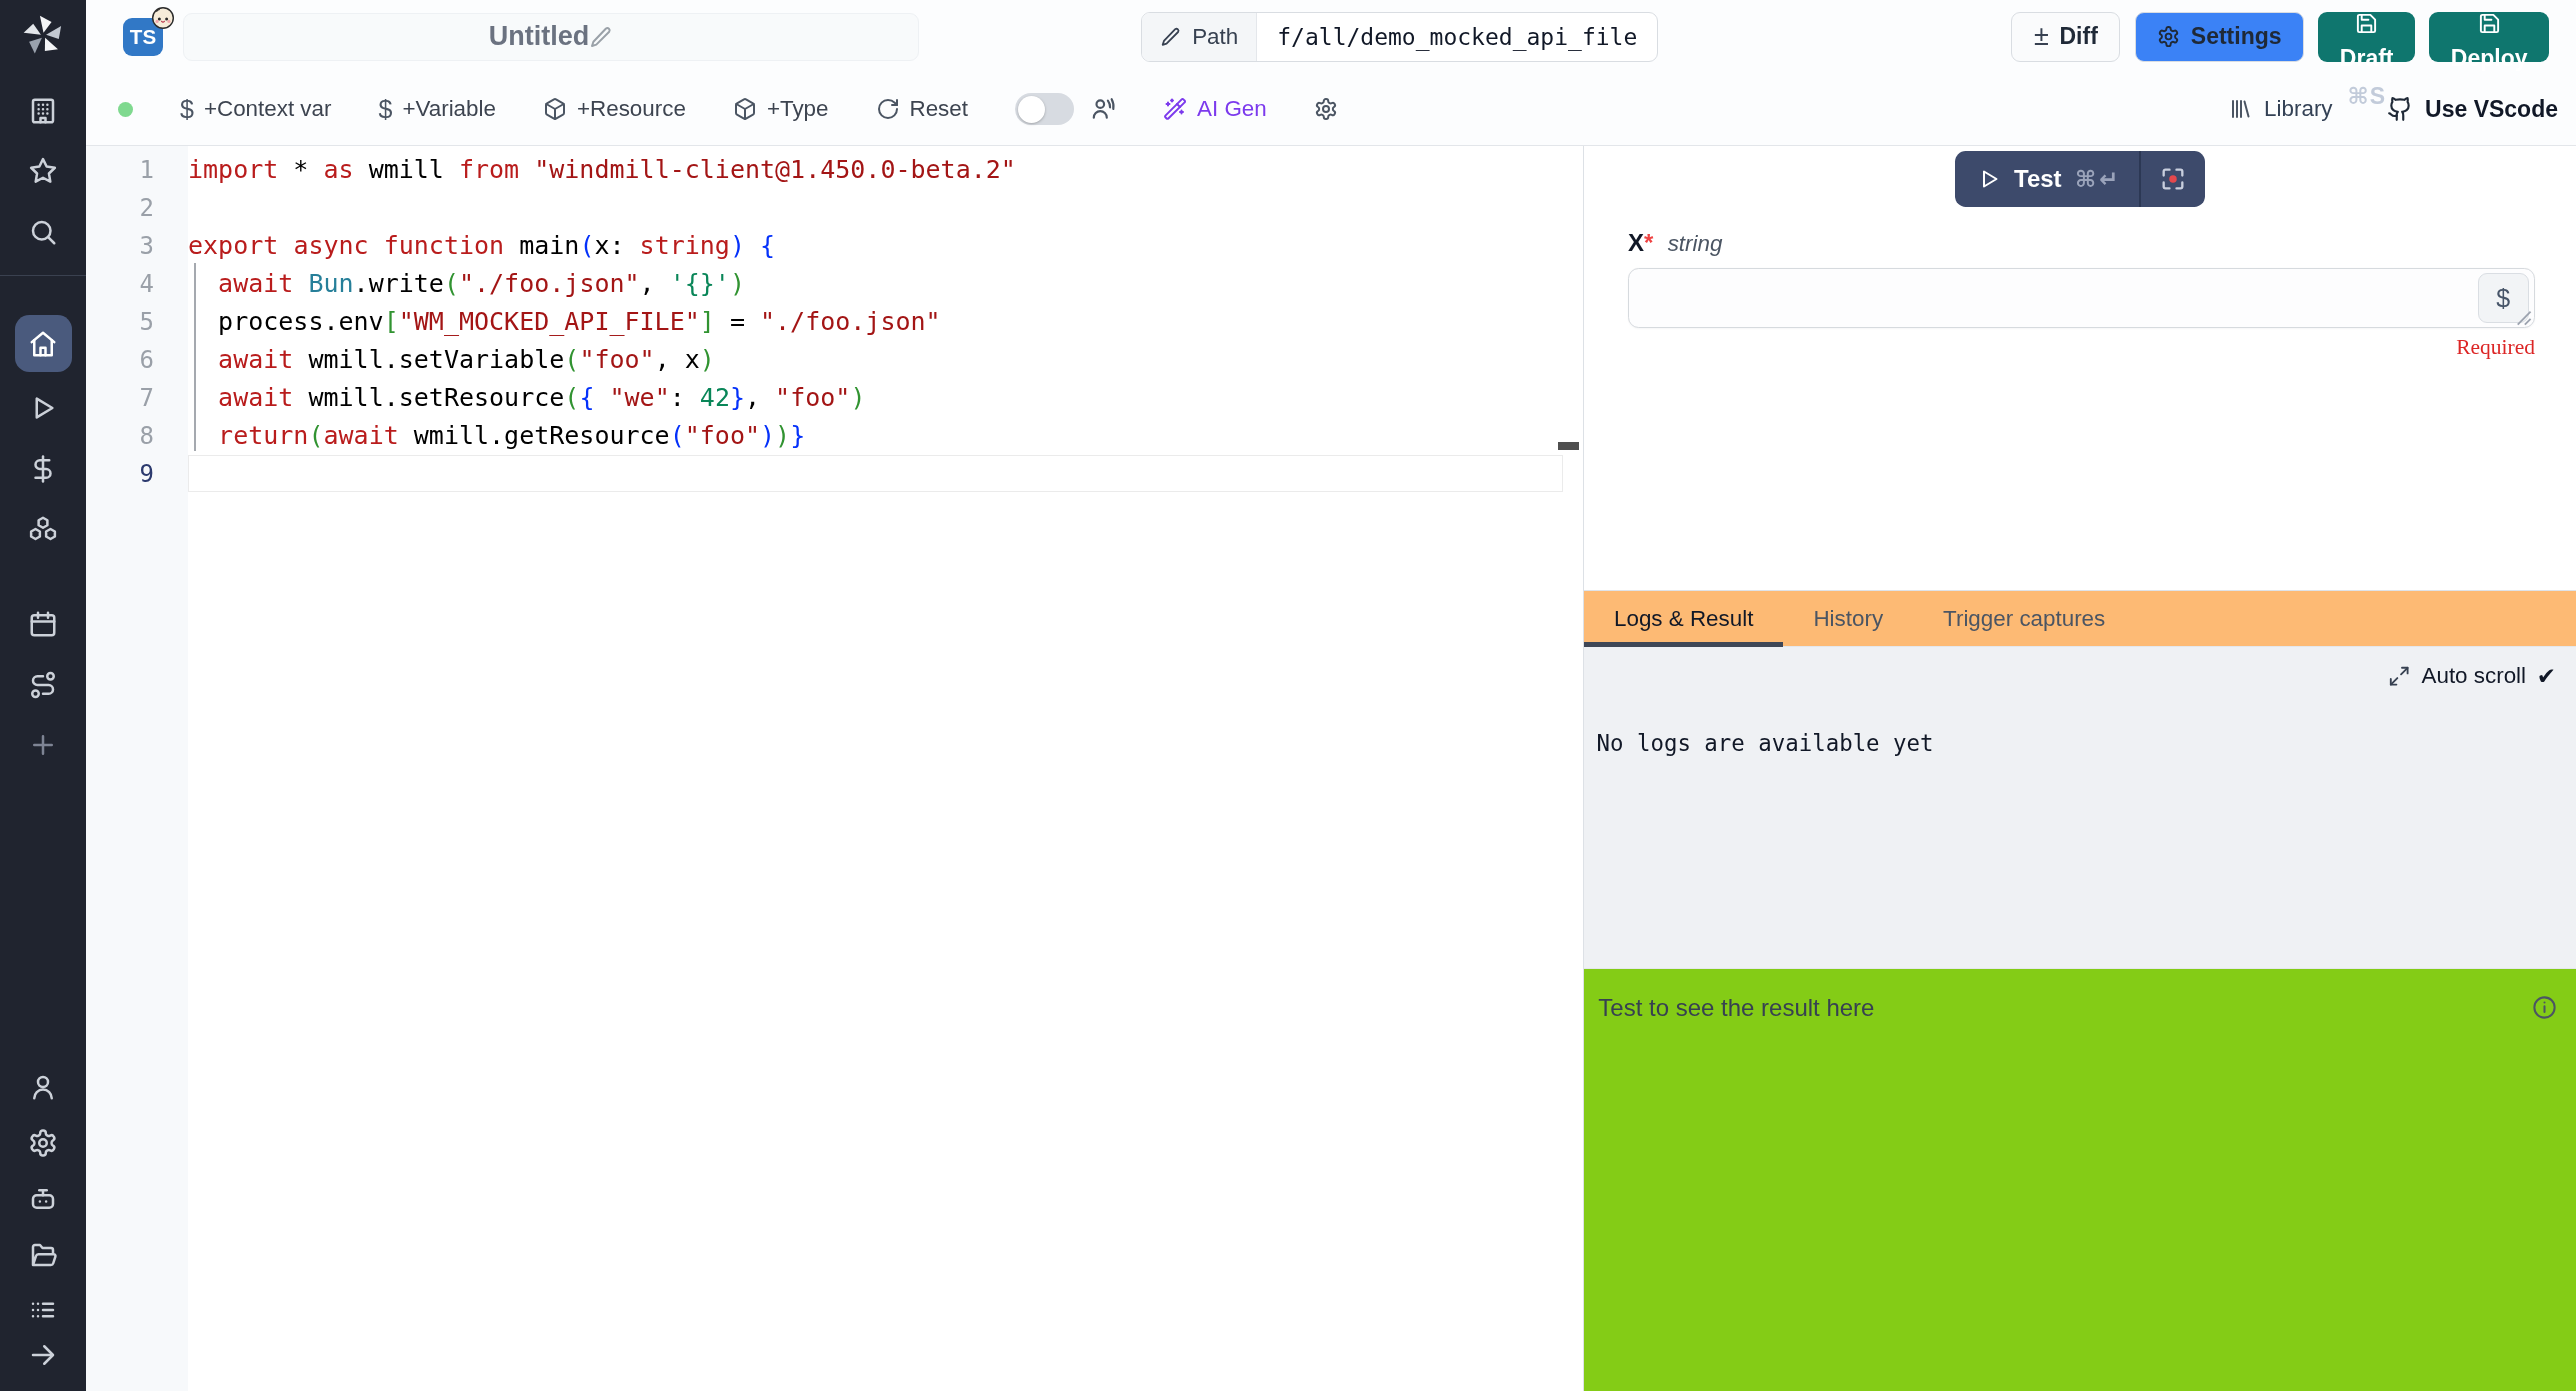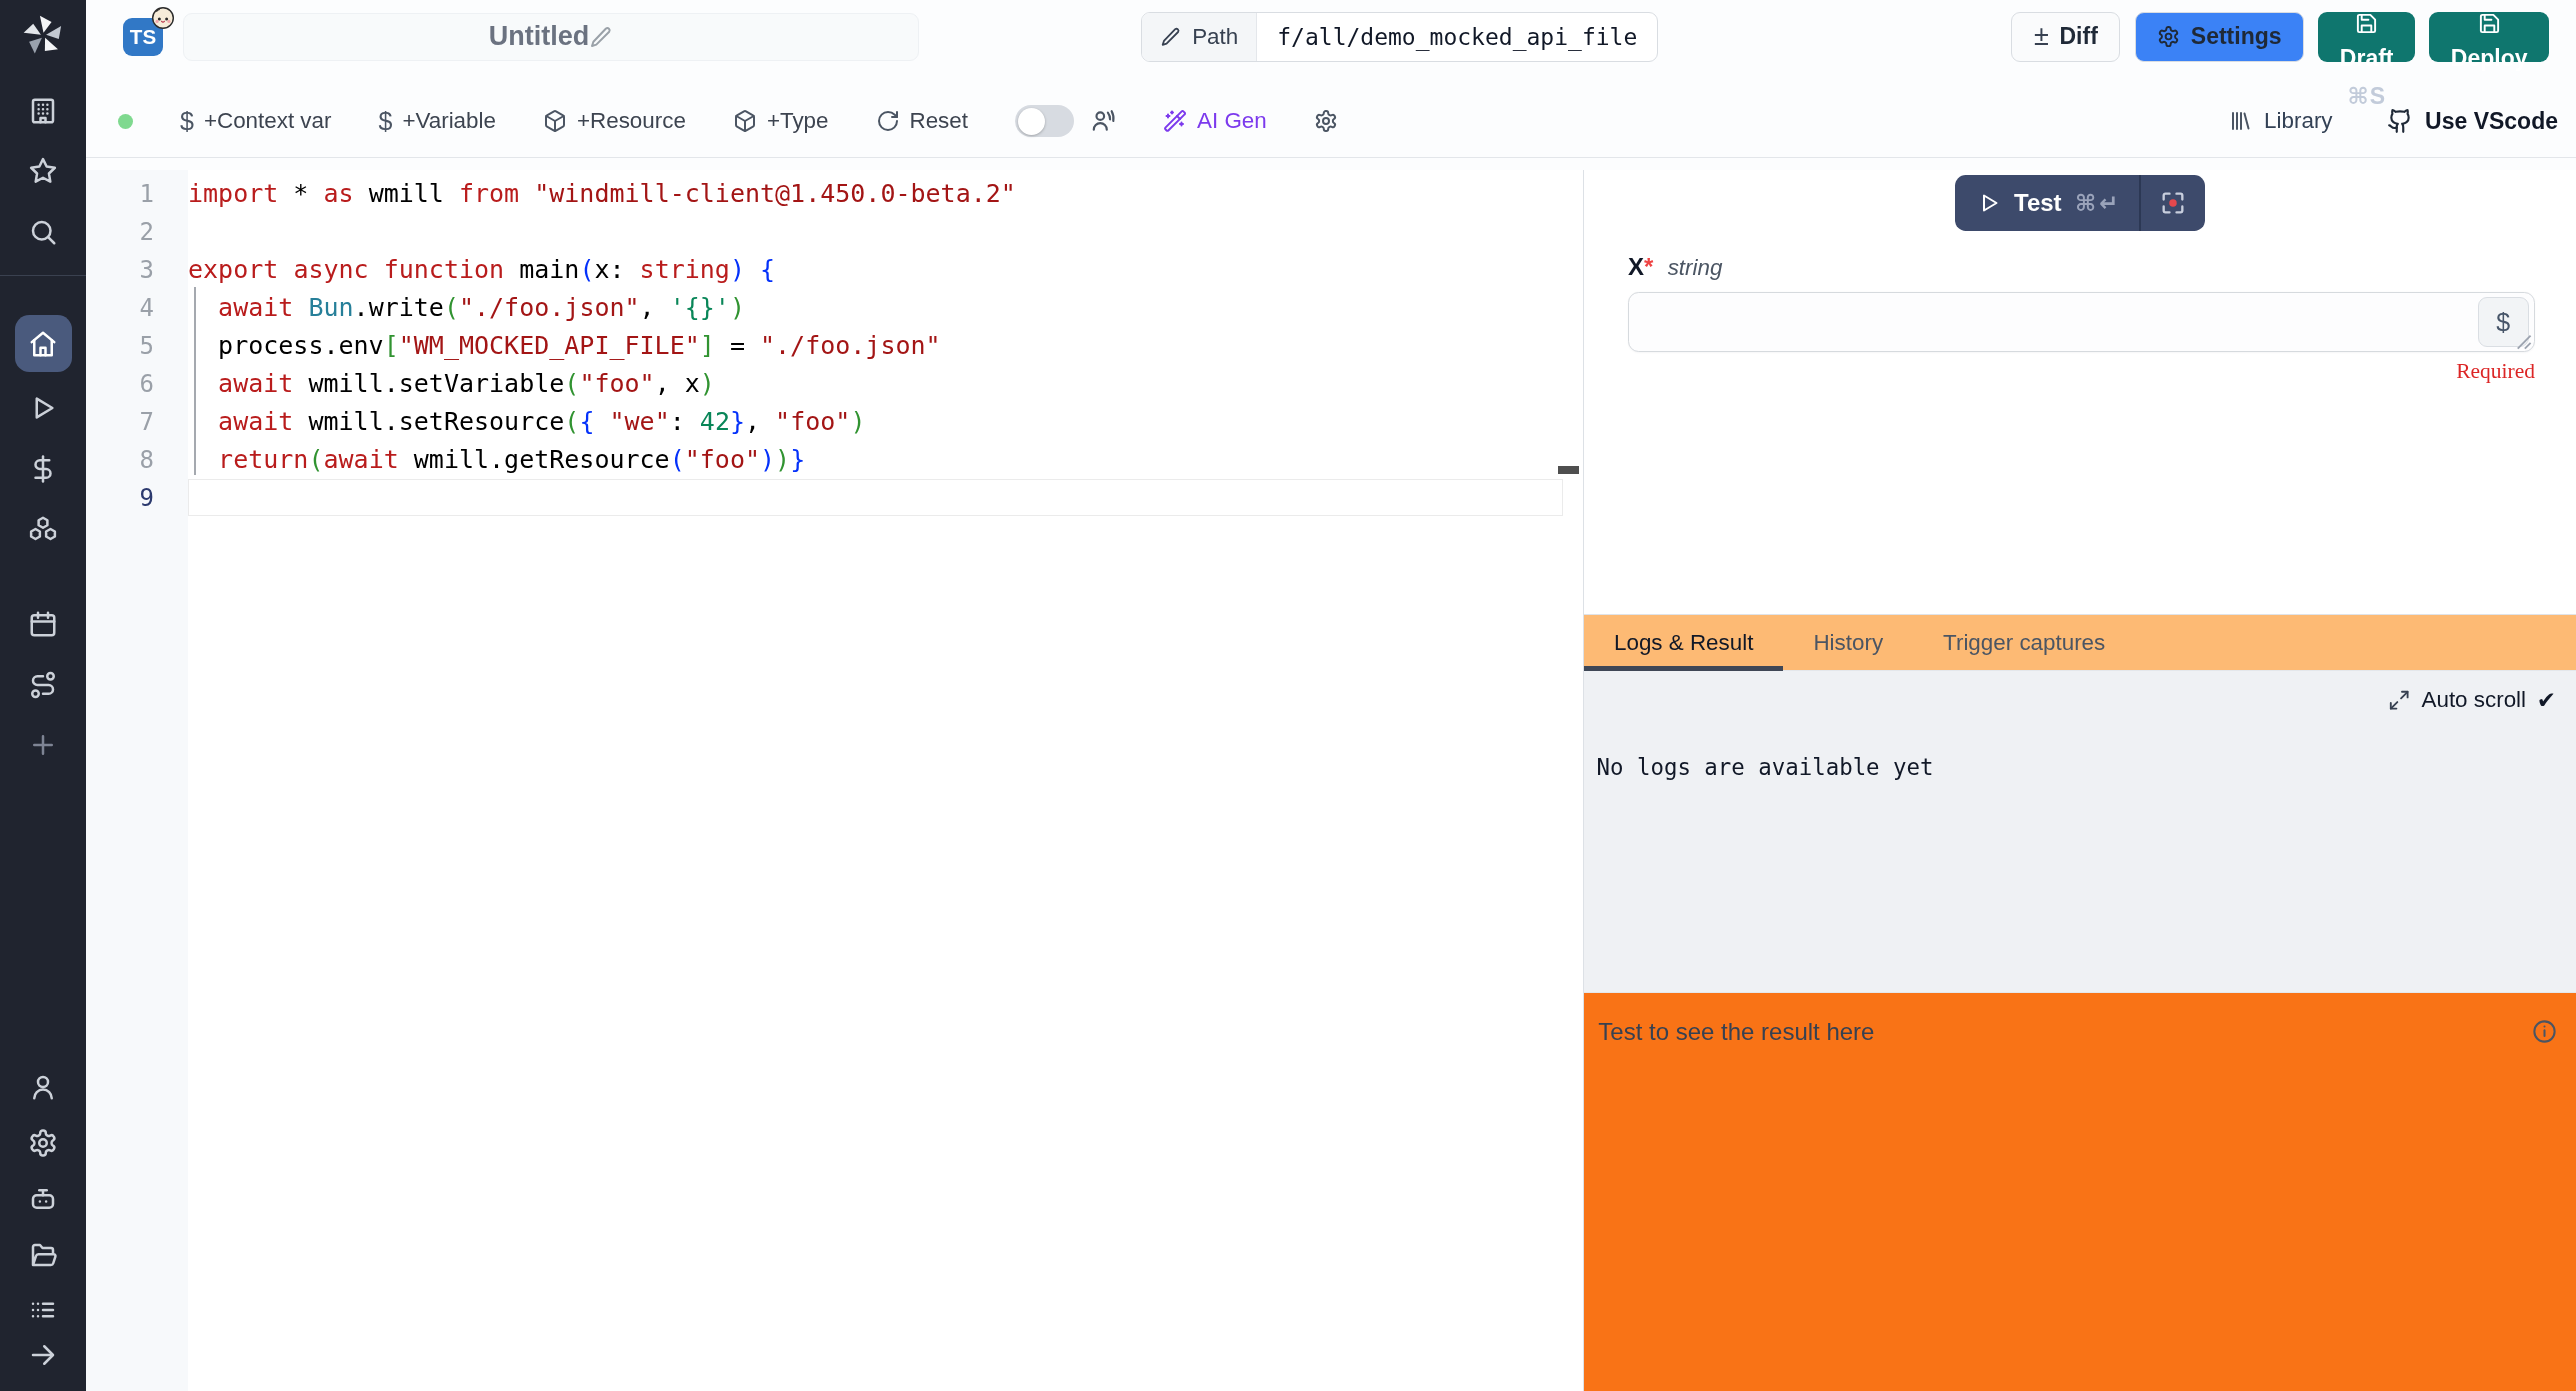--- a/index.html
+++ b/index.html
@@ -19,21 +19,21 @@
   .nav-main { margin-top:23px; display:flex; flex-direction:column; align-items:center; }
   .sb-btn.active { background:#4a5a7d; border-radius:14.3px; width:57px; height:57px; color:#fff; }
   .gap-above { margin-top:39px; }
   .dim { color:#7e8494; }
   .spacer { flex:1; }
   .nav-bottom { display:flex; flex-direction:column; align-items:center; }
   .nav-bottom .sb-btn { height:45px; margin:5.4px 0; }
   .nav-bottom .sb-btn.last { height:34px; margin-top:0; }
 
   
-  .main { flex:1; display:flex; flex-direction:column; min-width:0; background:#fcfdfe;gap:12px; }
+  .main { flex:1; display:flex; flex-direction:column; min-width:0; background:#fcfdfe; }
 
   
   .topbar { height:73px; display:flex; align-items:center; padding-left:37px; }
   .lang-badge { position:relative; width:40px; height:38px; background:#3178c6; border-radius:9px; color:#fff; display:flex; align-items:center; justify-content:center; font-weight:800; font-size:20.6px; flex-shrink:0; }
   .bun-face { position:absolute; top:-11.6px; right:-11.6px; }
   .title-pill { margin-left:20px; width:736px; height:48px; background:#f8fafb; border:0.9px solid #eef1f4; border-radius:9px; display:flex; align-items:center; justify-content:center; padding:0 23px; cursor:pointer; }
   .title-text { font-size:27px; font-weight:600; color:#6b7280; }
   .pencil-gray { color:#9aa1a8; }
   .path-group { margin-left:222px; height:50px; border:0.9px solid #d9dde2; border-radius:9px; display:flex; overflow:hidden; background:#fff; cursor:pointer; }
   .path-label { display:flex; align-items:center; gap:10.7px; padding:0 18px; background:#f4f6f8; color:#374151; font-size:22.4px; font-weight:500; border-right:0.9px solid #e4e7eb; }
@@ -110,21 +110,21 @@
   .tab { padding:0 30px; display:flex; align-items:center; font-size:22.4px; color:#4b5563; position:relative; background:none; border:none; cursor:pointer; font-family:inherit; }
   .tab.active { color:#111827; }
   .tab.active::after { content:""; position:absolute; left:0; right:0; bottom:-0.9px; height:5.4px; background:#3f4756; }
 
   .logs { height:321px; background:#eff1f4; }
   .autoscroll { display:flex; justify-content:flex-end; align-items:center; gap:10.7px; padding:16px 20px 0 0; font-size:22.4px; color:#111827; }
   .autoscroll svg { width:22.4px; height:22.4px; color:#374151; }
   .check-glyph { font-size:23px; color:#111827; line-height:1; }
   .no-logs { margin:41px 0 0 12.5px; font-family:"DejaVu Sans Mono","Liberation Mono",monospace; font-size:22.4px; color:#111827; }
 
-  .result { flex:1; border-top:0.9px solid #e4e7eb; background:#f97316; display:flex; justify-content:space-between; align-items:flex-start; padding:25px 18px 0 14.3px; }
+  .result { flex:1; border-top:0.9px solid #e4e7eb; background:#84cc16; display:flex; justify-content:space-between; align-items:flex-start; padding:25px 18px 0 14.3px; }
   .result-text { font-size:24px; color:#374151; }
   .info-btn { background:none; border:none; color:#4b5563; cursor:pointer; }
   .info-btn svg { width:27px; height:27px; }
 </style>
 </head>
 <body>
 
 <div class="app">
 
   <aside class="sidebar">

